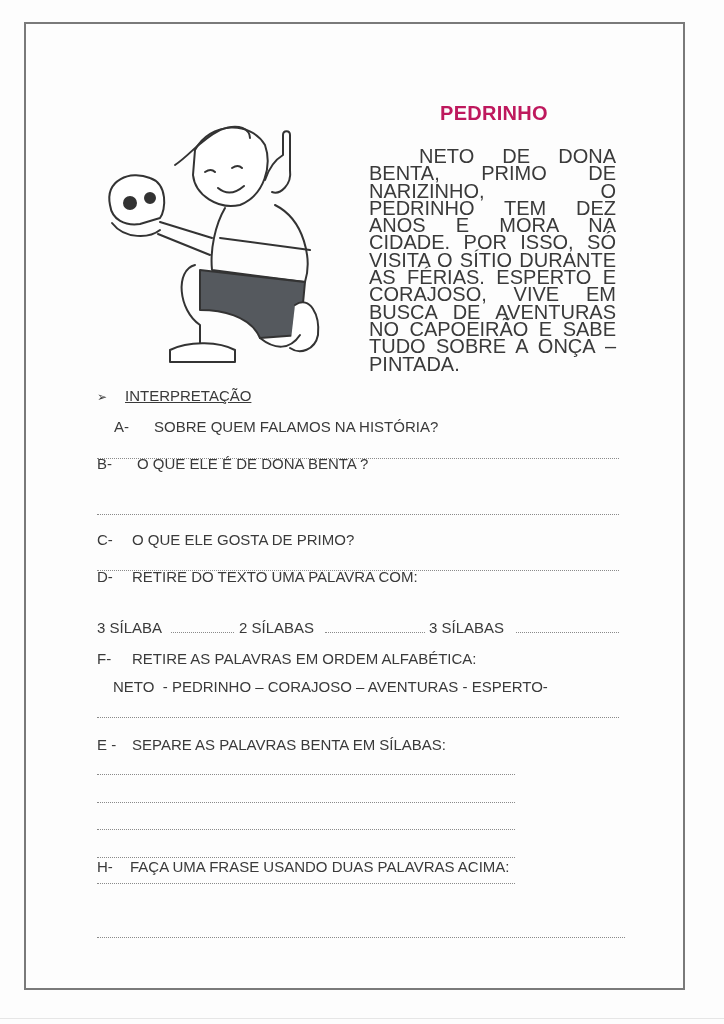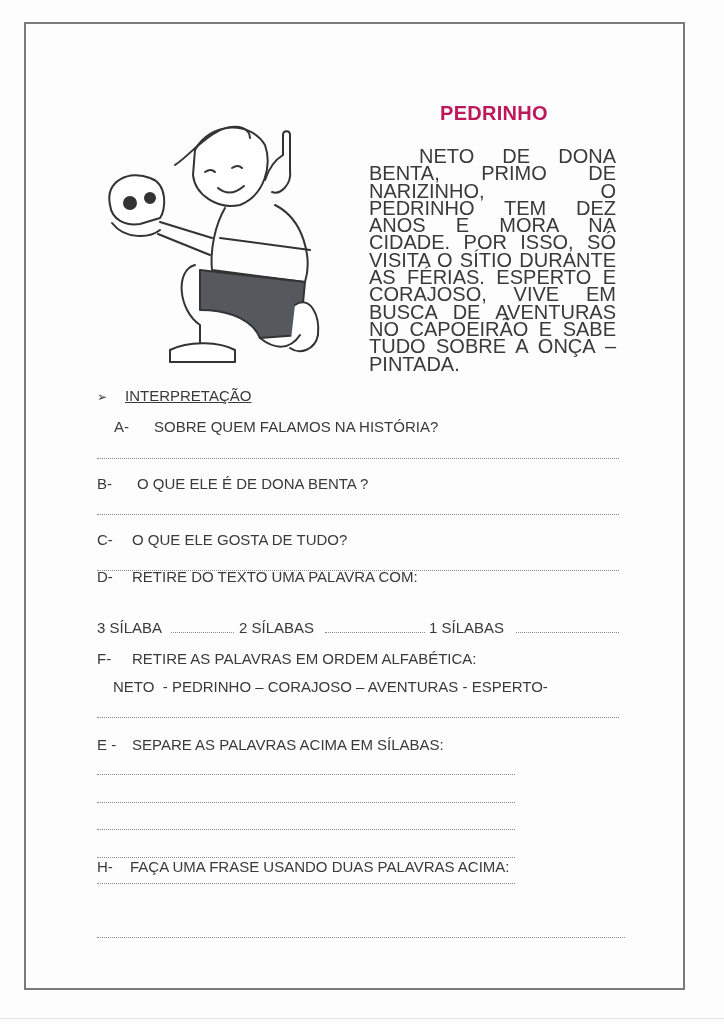--- a/index.html
+++ b/index.html
@@ -72,54 +72,54 @@
 
 <div class="line" style="left:97px; top:387px;">
   <span class="arrow">➢</span><span class="section-head">INTERPRETAÇÃO</span>
 </div>
 
 <div class="line" style="left:89px; top:418px;margin-left:25px;">
   <span class="lbl" style="width:40px;">A-</span><span>SOBRE QUEM FALAMOS NA HISTÓRIA?</span>
 </div>
 <div class="dots" style="left:97px; top:458px; width:522px;"></div>
 
-<div class="line" style="left:97px; top:475px;">
+<div class="line" style="left:97px; top:455px;">
   <span class="lbl" style="width:40px;">B-</span><span>O QUE ELE É DE DONA BENTA ?</span>
 </div>
 <div class="dots" style="left:97px; top:514px; width:522px;"></div>
 
 <div class="line" style="left:97px; top:531px;">
-  <span class="lbl" style="width:35px;">C-</span><span>O QUE ELE GOSTA DE TUDO?</span>
+  <span class="lbl" style="width:35px;">C-</span><span>O QUE ELE GOSTA DE PRIMO?</span>
 </div>
 <div class="dots" style="left:97px; top:570px; width:522px;"></div>
 
 <div class="line" style="left:97px; top:568px;">
   <span class="lbl" style="width:35px;">D-</span><span>RETIRE DO TEXTO UMA PALAVRA COM:</span>
 </div>
 <div class="line" style="left:97px; top:619px;">
   <span>3 SÍLABA</span>
 </div>
 <div class="dots" style="left:171px; top:632px; width:63px;"></div>
 <div class="line" style="left:239px; top:619px;text-align:right;">
   <span>2 SÍLABAS</span>
 </div>
 <div class="dots" style="left:325px; top:632px; width:100px;"></div>
 <div class="line" style="left:429px; top:619px;">
-  <span>1 SÍLABAS</span>
+  <span>3 SÍLABAS</span>
 </div>
 <div class="dots" style="left:516px; top:632px; width:103px;"></div>
 
 <div class="line" style="left:97px; top:650px;">
   <span class="lbl" style="width:35px;">F-</span><span>RETIRE AS PALAVRAS EM ORDEM ALFABÉTICA:</span>
 </div>
 <div class="line" style="left:113px; top:678px; white-space:pre;">NETO  - PEDRINHO – CORAJOSO – AVENTURAS - ESPERTO-</div>
 <div class="dots" style="left:97px; top:717px; width:522px;"></div>
 
 <div class="line" style="left:97px; top:736px;">
-  <span class="lbl" style="width:35px;">E -</span><span>SEPARE AS PALAVRAS ACIMA EM SÍLABAS:</span>
+  <span class="lbl" style="width:35px;">E -</span><span>SEPARE AS PALAVRAS BENTA EM SÍLABAS:</span>
 </div>
 <div class="dots" style="left:97px; top:774px; width:418px;"></div>
 <div class="dots" style="left:97px; top:802px; width:418px;"></div>
 <div class="dots" style="left:97px; top:829px; width:418px;"></div>
 <div class="dots" style="left:97px; top:857px; width:418px;"></div>
 <div class="dots" style="left:97px; top:883px; width:418px;"></div>
 
 <div class="line" style="left:97px; top:858px;">
   <span class="lbl" style="width:33px;">H-</span><span>FAÇA UMA FRASE USANDO DUAS PALAVRAS ACIMA:</span>
 </div>

